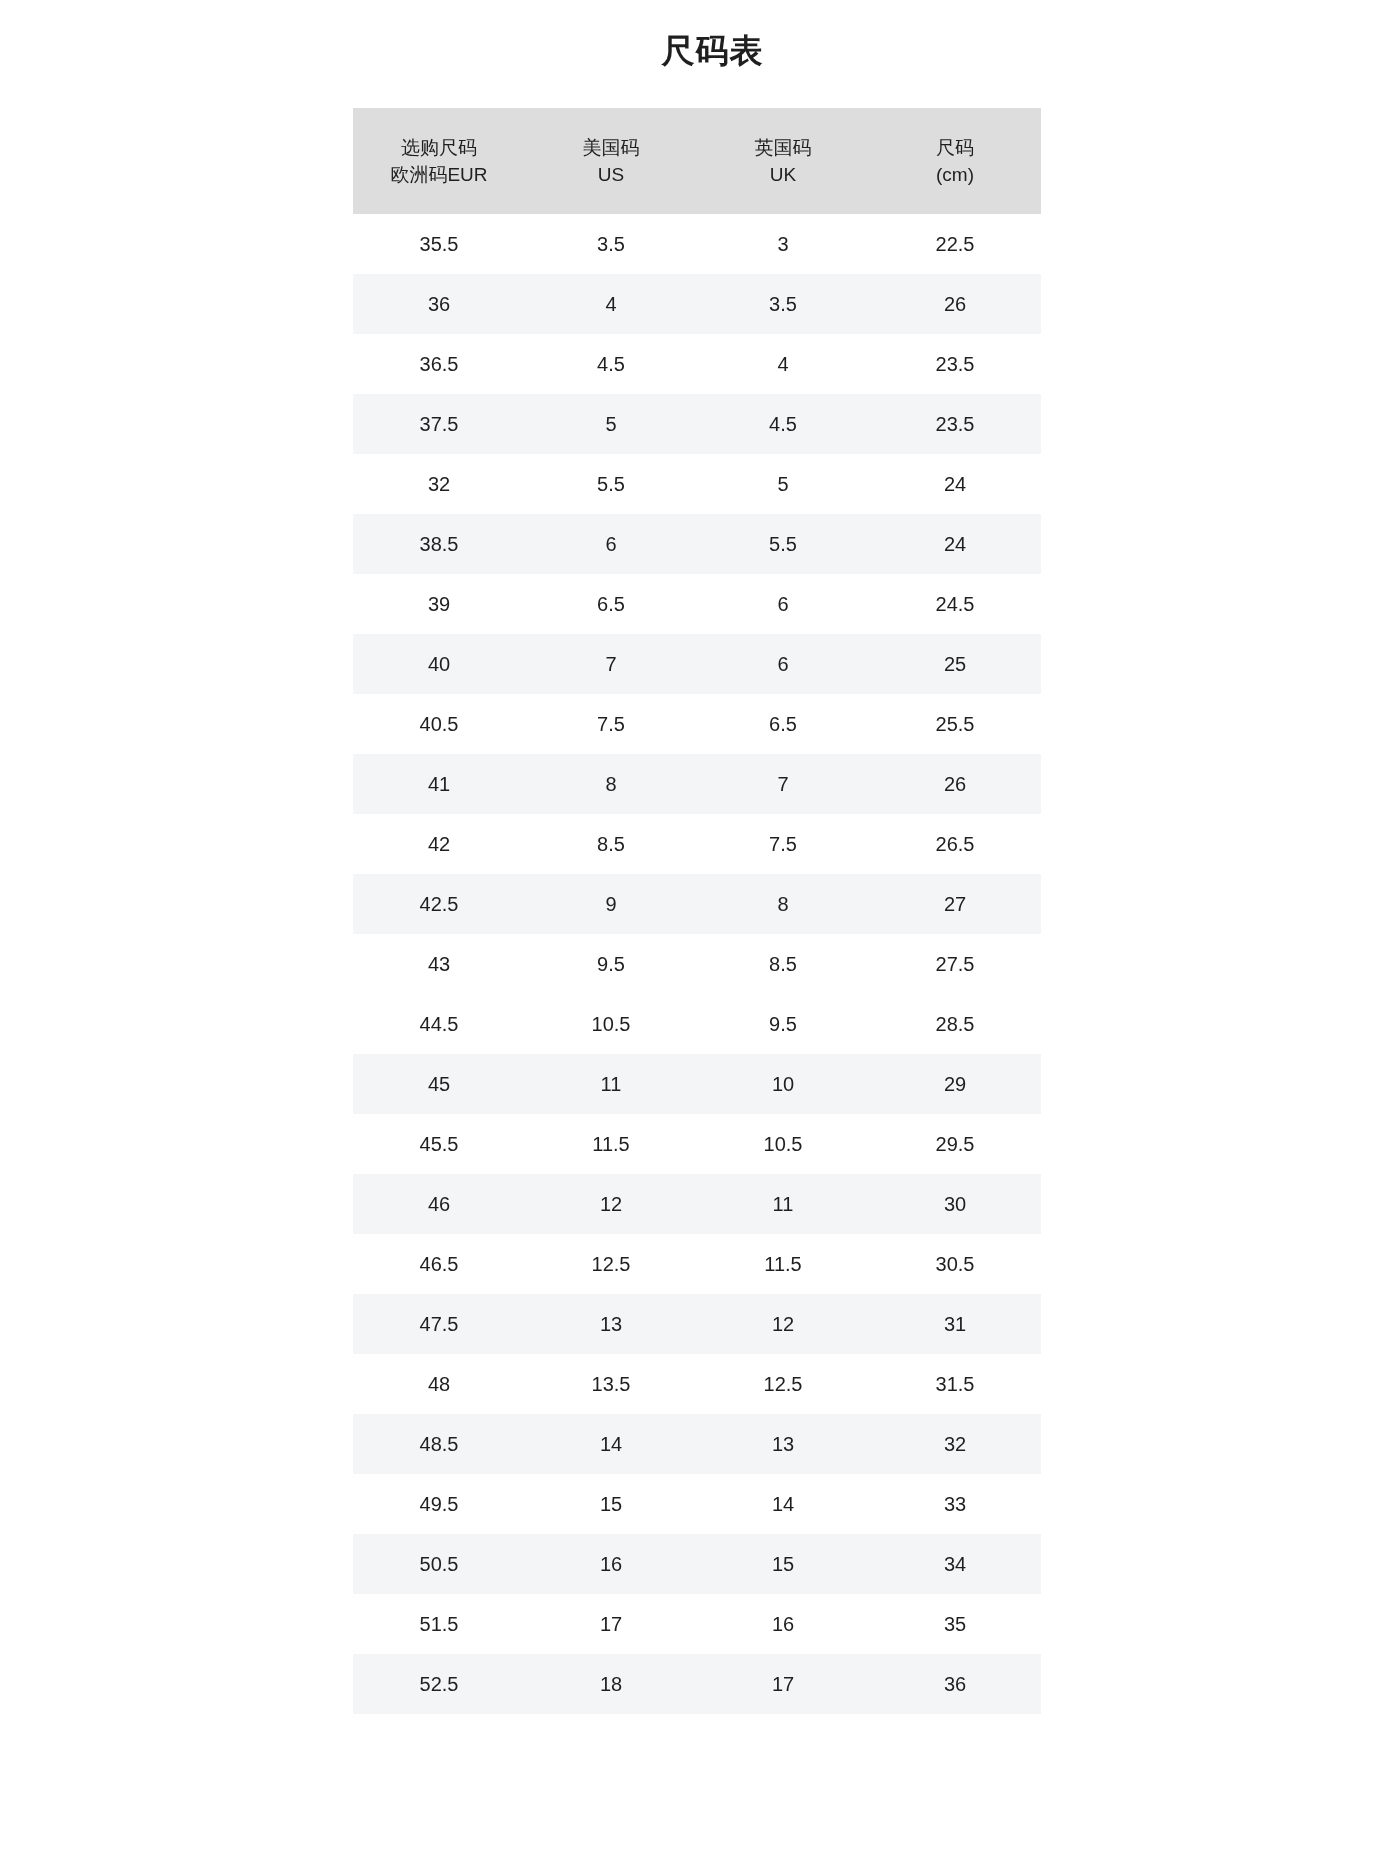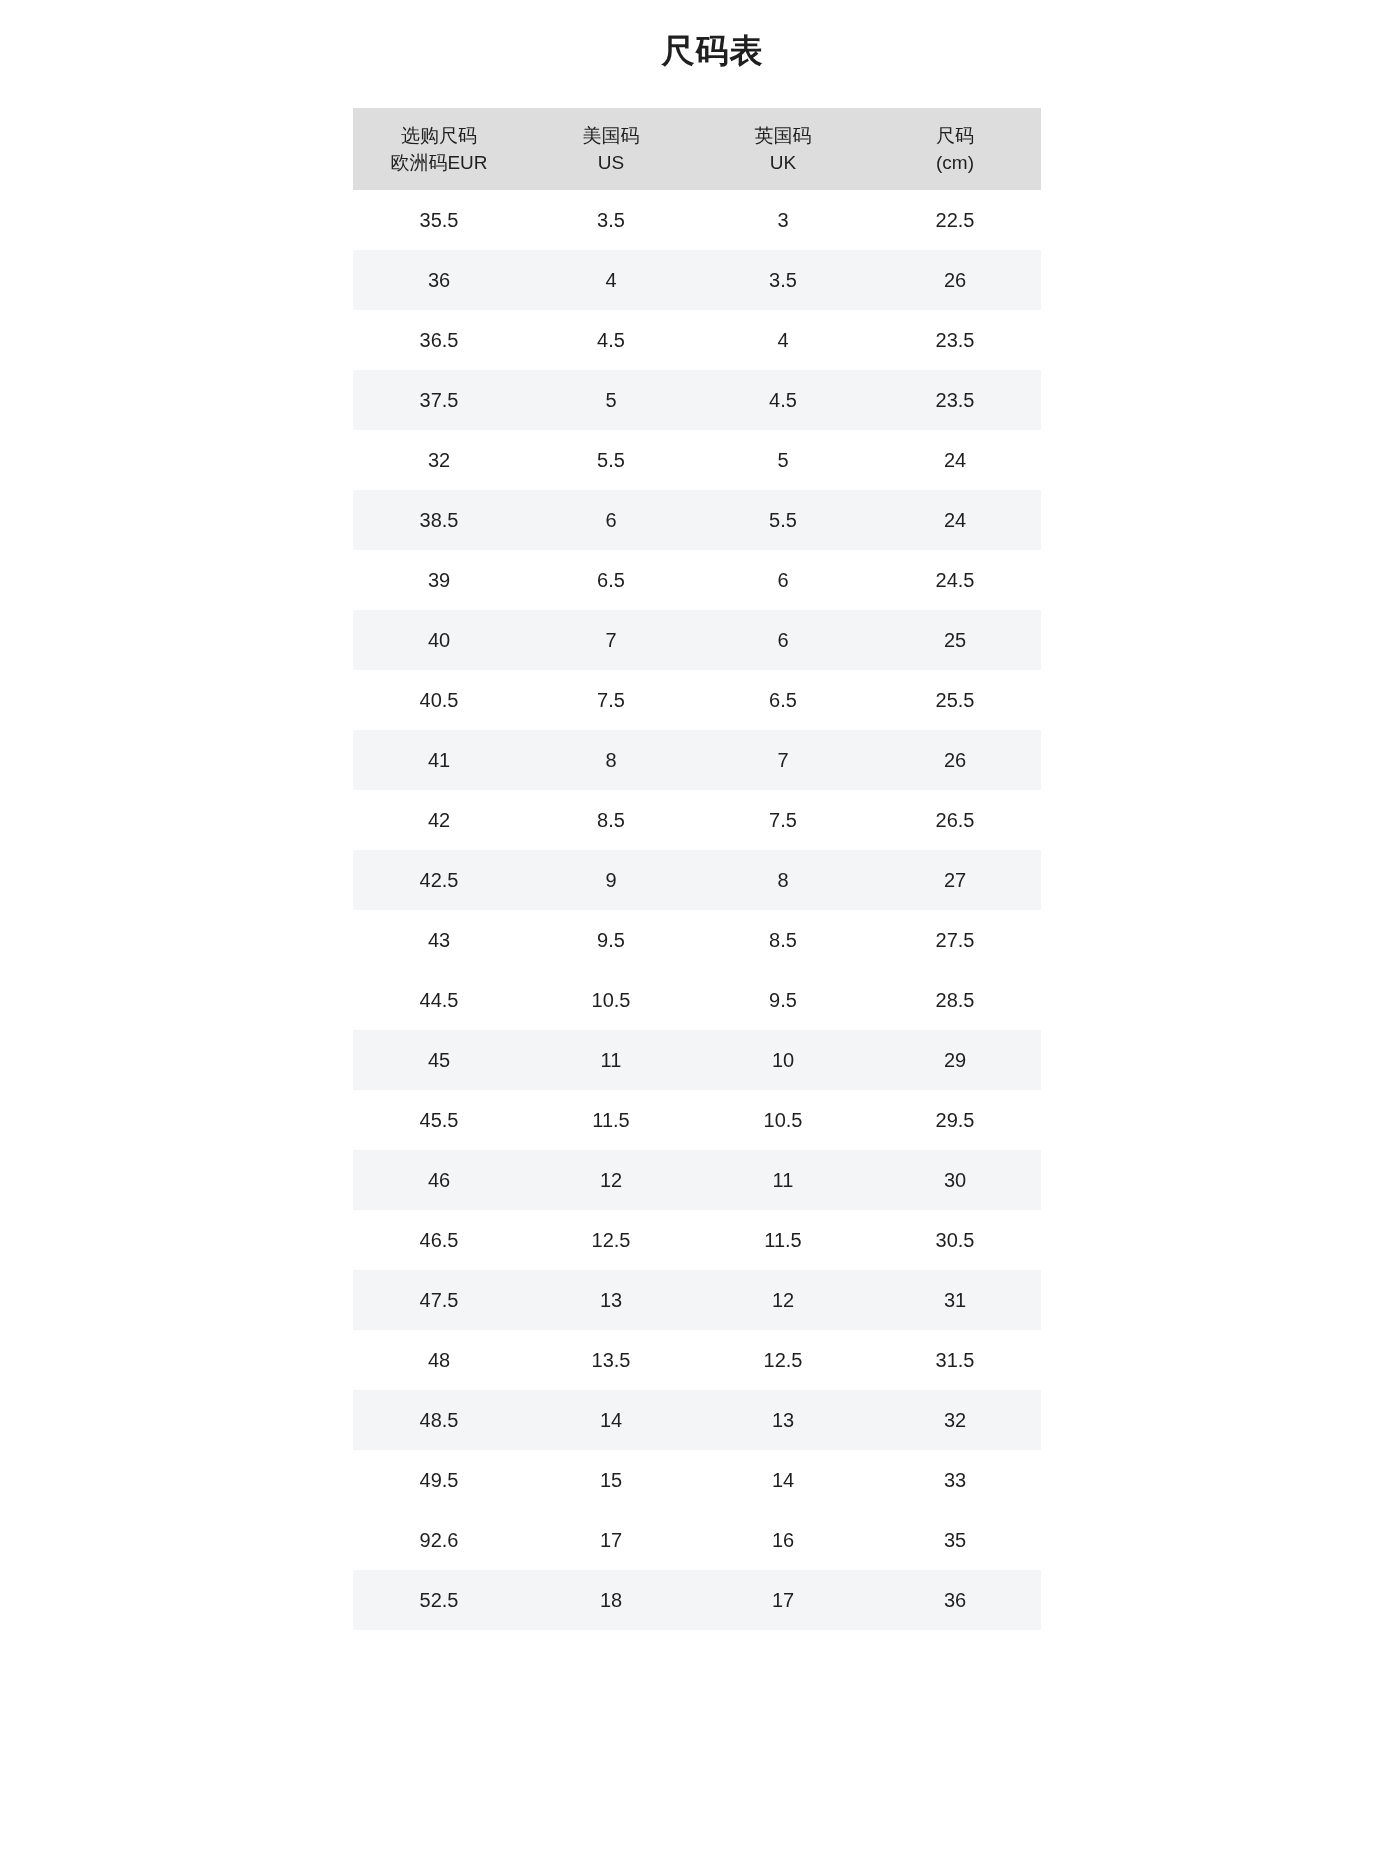--- a/index.html
+++ b/index.html
@@ -57,21 +57,21 @@
 
   thead th {
     background: #dddddd;
     height: 82px;
     font-size: 19px;
     line-height: 27px;
     font-weight: 400;
     color: #1f1f1f;
     text-align: center;
     vertical-align: middle;
-    padding: 0;
+    padding: 12px;
     border: none;
     white-space: pre-line;
   }
 
   tbody td {
     height: 60px;
     font-size: 20px;
     line-height: 60px;
     color: #1f1f1f;
     text-align: center;
@@ -249,22 +249,28 @@
             <td>14</td>
             <td>13</td>
             <td>32</td>
           </tr>
           <tr class="odd">
             <td>49.5</td>
             <td>15</td>
             <td>14</td>
             <td>33</td>
           </tr>
-          <tr class="odd">
-            <td>92.6</td>
+          <tr class="even">
+            <td>50.5</td>
+            <td>16</td>
+            <td>15</td>
+            <td>34</td>
+          </tr>
+          <tr class="odd">
+            <td>51.5</td>
             <td>17</td>
             <td>16</td>
             <td>35</td>
           </tr>
           <tr class="even">
             <td>52.5</td>
             <td>18</td>
             <td>17</td>
             <td>36</td>
           </tr>

